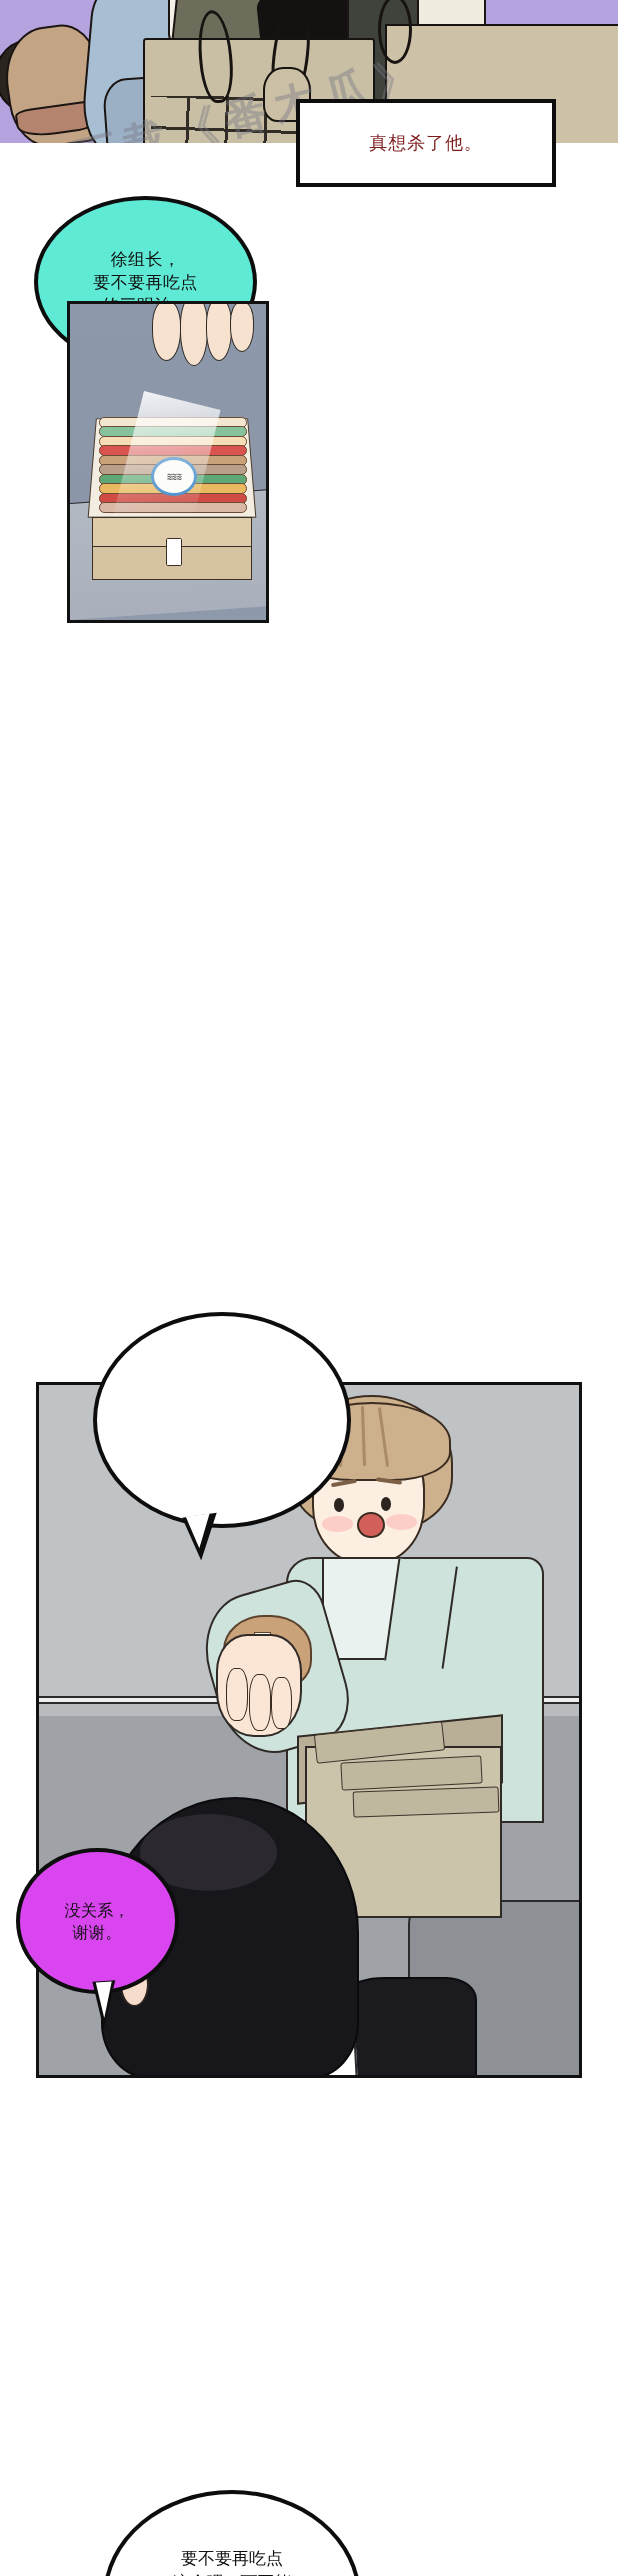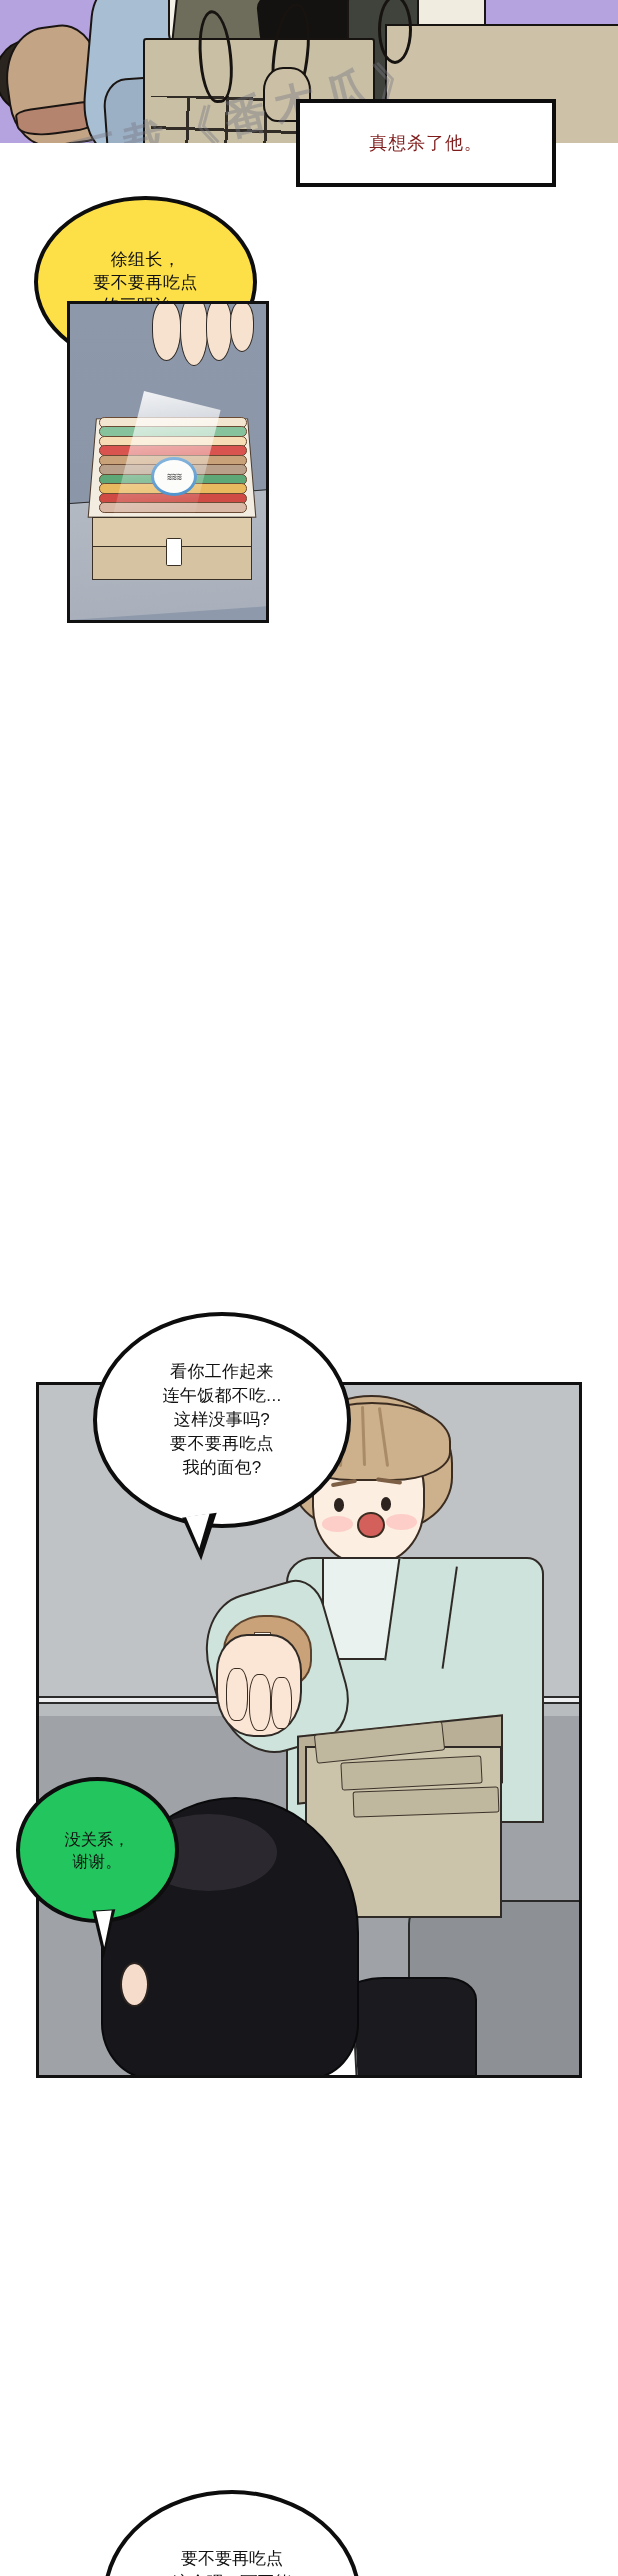--- a/index.html
+++ b/index.html
@@ -121,21 +121,21 @@
     background:#ffffff; border:4.3px solid #0d0d0d;
     display:flex; align-items:center; justify-content:center;
   }
   #caption-box .cap-text {
     font-size:18px; color:#7f1d1d; letter-spacing:0.9px;
   }
 
   
   #bubble-sandwich {
     position:absolute; left:34px; top:196px; width:223px; height:172px;
-    background:#fde047; border:4.3px solid #0d0d0d; border-radius:50%;
+    background:#5eead4; border:4.3px solid #0d0d0d; border-radius:50%;
     display:flex; align-items:center; justify-content:center;
   }
   #bubble-sandwich .btext {
     font-size:17px; line-height:23px; text-align:center; color:#111;
     letter-spacing:0.4px;
   }
   #bubble-sandwich .tail {
     position:absolute; left:101px; bottom:-34px; width:0; height:0;
     border-left:17px solid transparent; border-right:8.6px solid transparent;
     border-top:39px solid #0d0d0d;
@@ -371,22 +371,22 @@
     border-top:45px solid #0d0d0d; transform:rotate(-8deg);
   }
   #bubble-offer .tail-in {
     position:absolute; left:91px; bottom:-24px; width:0; height:0;
     border-left:9.4px solid transparent; border-right:15.5px solid transparent;
     border-top:33px solid #ffffff; transform:rotate(-8deg);
   }
 
   
   #bubble-thanks {
-    position:absolute; left:15.5px; top:1777px; width:163px; height:146px;
-    background:#22c55e; border:4.3px solid #0d0d0d; border-radius:50%;
+    position:absolute; left:15.5px; top:1848px; width:163px; height:146px;
+    background:#d946ef; border:4.3px solid #0d0d0d; border-radius:50%;
     display:flex; align-items:center; justify-content:center; z-index:6;
   }
   #bubble-thanks .btext {
     font-size:16.3px; line-height:22px; text-align:center; color:#111;
   }
   #bubble-thanks .tail {
     position:absolute; left:74px; bottom:-39px; width:0; height:0;
     border-left:8.6px solid transparent; border-right:15.5px solid transparent;
     border-top:48px solid #0d0d0d; transform:rotate(-4deg);
   }
@@ -479,27 +479,20 @@
   </div>
 
   <div class="shine"></div>
 
   <div class="lid"></div>
   <div class="lid2"></div>
   <div class="lid-tab"></div>
 </div>
 
 <div id="bubble-offer">
-  <div class="btext">
-    <div>看你工作起来</div>
-    <div>连午饭都不吃...</div>
-    <div>这样没事吗?</div>
-    <div>要不要再吃点</div>
-    <div>我的面包?</div>
-  </div>
   <div class="tail"></div>
   <div class="tail-in"></div>
 </div>
 
 <div id="panel-office" class="panel">
   <div class="bg-upper"></div>
   <div class="divider-line"></div>
   <div class="bg-lower"></div>
 
   <div class="chair"></div>

